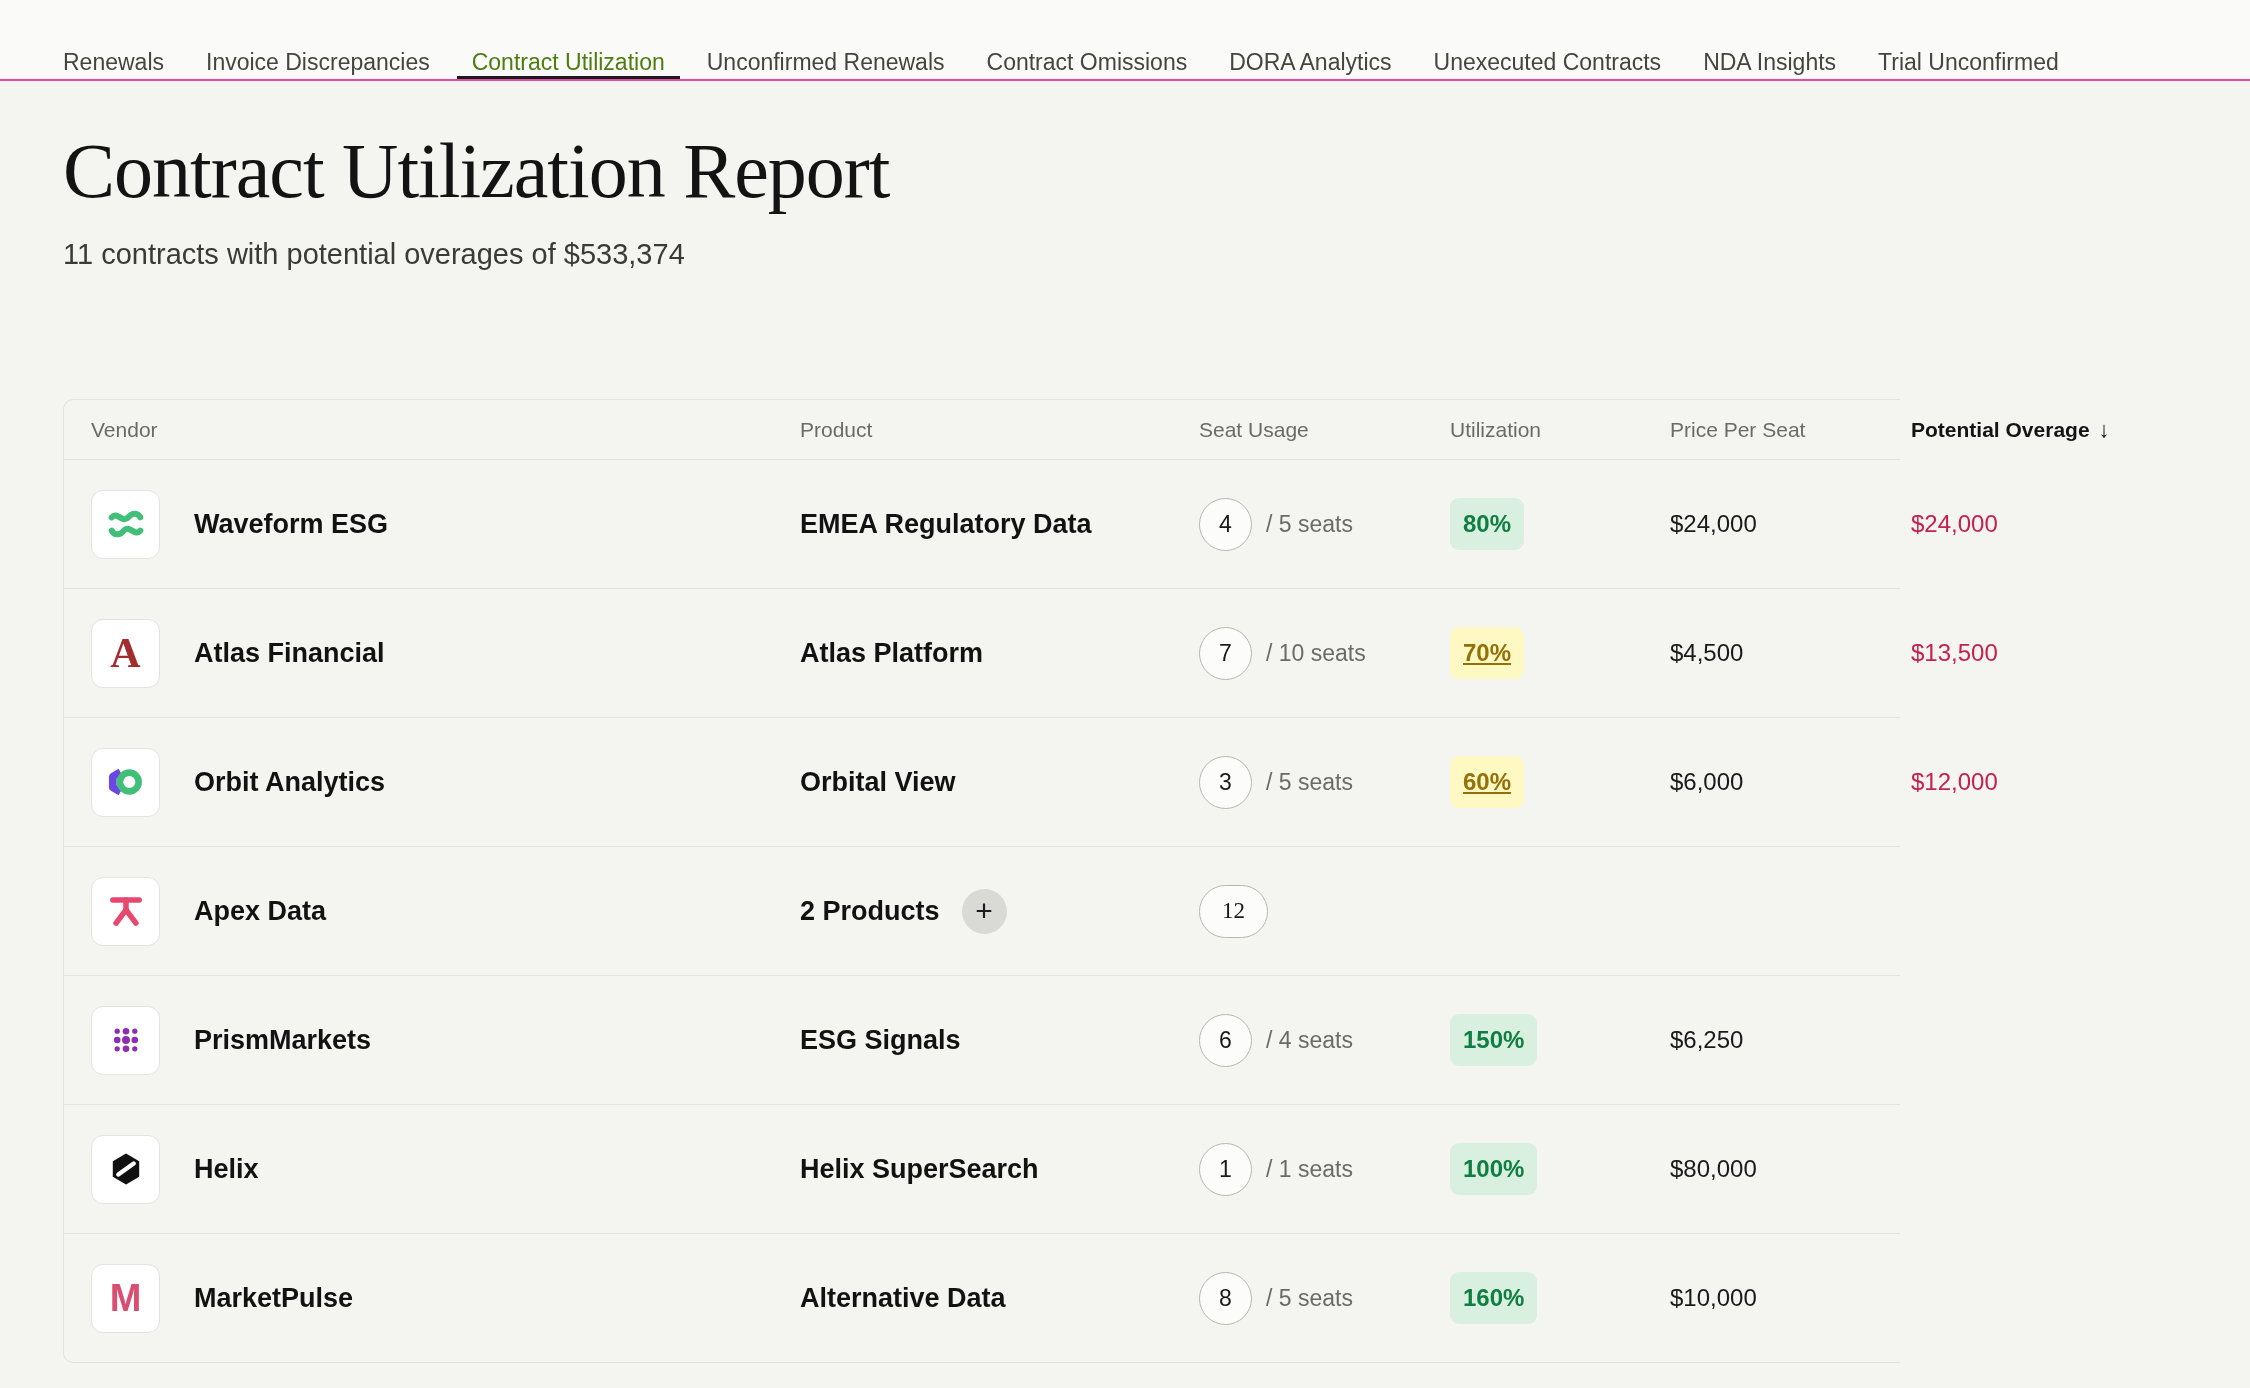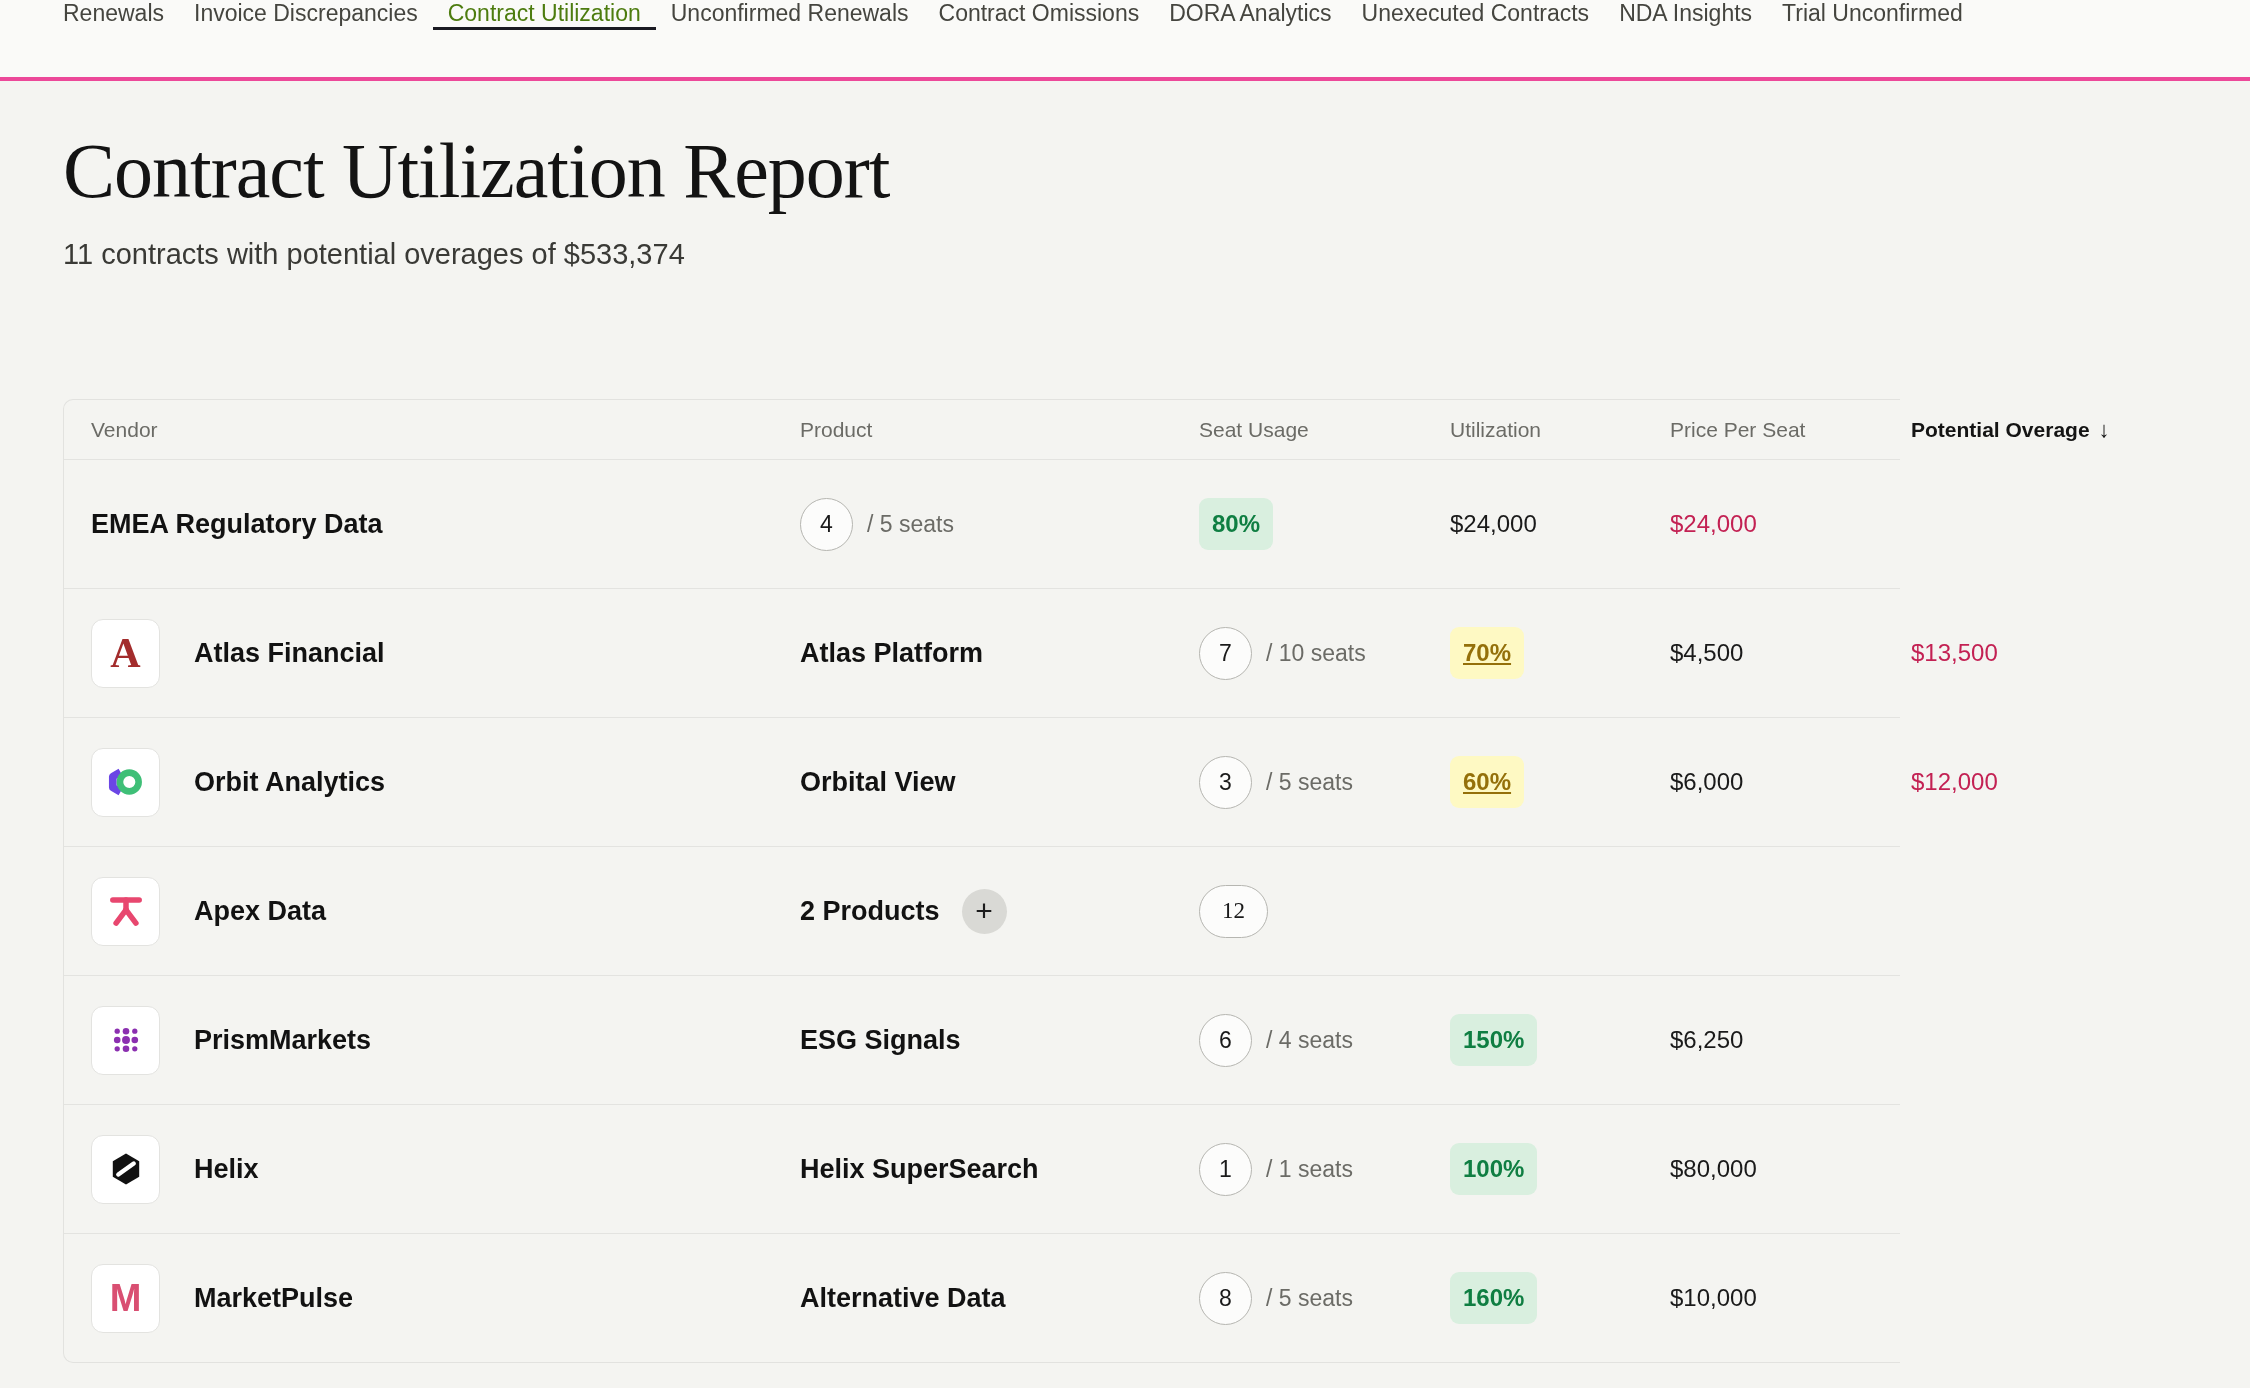--- a/index.html
+++ b/index.html
@@ -7,24 +7,25 @@
   body {
     background:#f4f4f1;
     font-family:"Liberation Sans", sans-serif;
     color:#141414;
   }
 
   
   .nav {
     height:81px;
     display:flex;
-    align-items:flex-start;
+    align-items:flex-end;
     padding-left:48px;
     background:#fafaf8;
-    border-bottom:4px solid #ec4899;
+    border-bottom:2px solid #ec4899;
+    gap:12px;
   }
   .tab {
     display:flex;
     align-items:center;
     padding:0 15px;
     font-size:23px;
     color:#45453f;
     border-bottom:3px solid transparent;
     white-space:nowrap;
     cursor:pointer;
@@ -187,20 +188,29 @@
     <div class="th">Seat Usage</div>
     <div class="th">Utilization</div>
     <div class="th">Price Per Seat</div>
     <div class="th sorted">
       <span>Potential Overage</span>
       <span class="sort-arrow">↓</span>
     </div>
   </div>
 
   <div class="grid-row row">
+    <div class="cell vendor-cell">
+      <div class="logo-box">
+        <svg width="44" height="44" viewBox="0 0 40 40" fill="none" stroke="#3fbf77" stroke-width="5.5" stroke-linecap="round">
+          <path d="M7 14 C 12 8, 17 20, 22 14 C 26 9, 31 10, 33 14"></path>
+          <path d="M7 26 C 9 30, 14 31, 18 26 C 23 20, 28 32, 33 26"></path>
+        </svg>
+      </div>
+      <span class="vendor-name">Waveform ESG</span>
+    </div>
     <div class="cell product-cell">
       <span class="product-name">EMEA Regulatory Data</span>
     </div>
     <div class="cell seats-cell">
       <span class="seat-circle">4</span>
       <span class="seat-total">/ 5 seats</span>
     </div>
     <div class="cell">
       <span class="badge" data-level="green">80%</span>
     </div>

